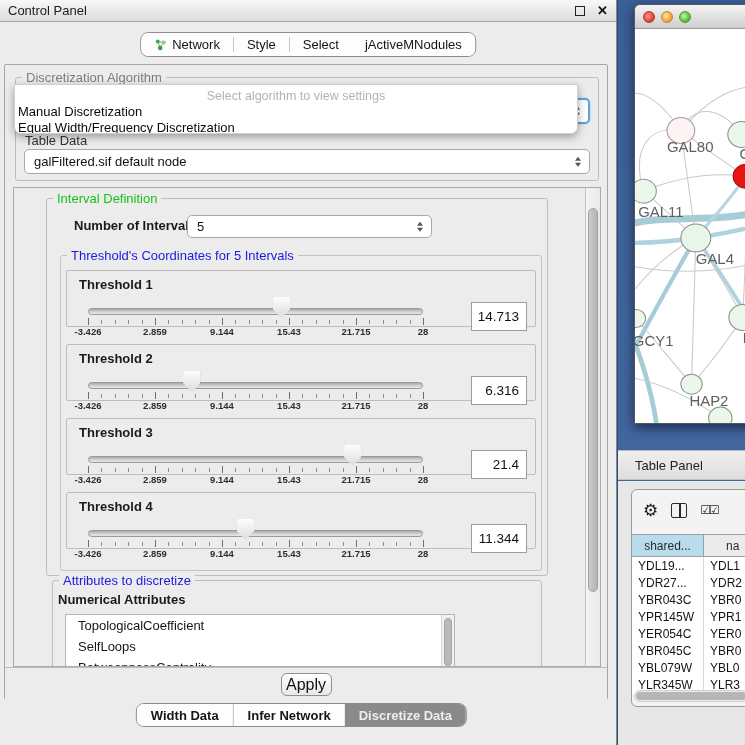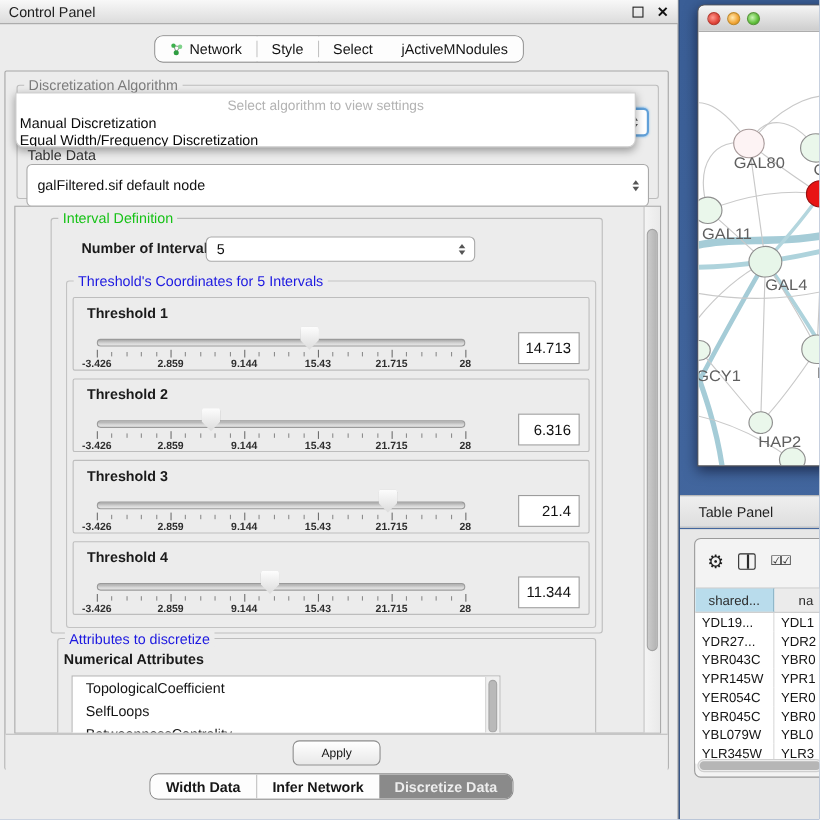--- a/index.html
+++ b/index.html
@@ -39,21 +39,21 @@
   .combo { position:relative; background:#ffffff; border:1px solid #a9a9a9; border-radius:5px;
     display:flex; align-items:center; padding:0 22px 0 9px; font-size:13px; color:#111; }
   .combo .spin { position:absolute; right:8px; top:50%; transform:translateY(-50%); }
   .spin i { display:block; width:0; height:0; border-left:3.5px solid transparent;
     border-right:3.5px solid transparent; }
   .spin i.up { border-bottom:4.5px solid #555; margin-bottom:2.5px; }
   .spin i.dn { border-top:4.5px solid #555; }
   .algo-combo { position:absolute; left:8px; right:8px; top:20px; height:26px;
     border:2px solid #61a0d8; box-shadow:0 0 2px #8cc0ea; }
   .tabledata-label { position:absolute; left:9px; top:55px; font-size:13px; color:#333; }
-  .tabledata-combo { position:absolute; left:8px; right:8px; top:71px; height:39px; }
+  .tabledata-combo { position:absolute; left:8px; right:8px; top:71px; height:25px; }
 
   
   .algo-popup { position:absolute; left:14px; top:84px; width:564px; height:50px; z-index:60;
     background:#ffffff; border:1px solid #cfcfcf; border-radius:0 0 7px 7px;
     box-shadow:0 3px 8px rgba(0,0,0,0.35); overflow:hidden; }
   .popup-placeholder { position:absolute; left:0; right:0; top:4px; text-align:center;
     color:#b3b3b3; font-size:12.5px; }
   .popup-opt { position:absolute; left:3px; font-size:13px; color:#0a0a0a; }
   .popup-opt.b { font-weight:400; }
 
@@ -63,21 +63,21 @@
   .v-scrollbar { position:absolute; right:0; top:0; bottom:0; width:15px;
     background:linear-gradient(90deg,#f4f4f4,#e9e9e9); border-left:1px solid #c6c6c6; }
   .v-scrollbar .thumb { position:absolute; left:2px; right:2px; border-radius:6px;
     background:linear-gradient(90deg,#cbcbcb,#b3b3b3); border:1px solid #a2a2a2; }
 
   .interval-group { left:32px; top:10px; width:502px; height:378px; }
   .noi-label { position:absolute; left:27px; top:19px; font-weight:700; font-size:13px; }
   .noi-combo { position:absolute; left:140px; top:16px; width:245px; height:23px; }
 
   .thr-group { left:13px; top:56px; width:482px; height:316px; border-color:#c3c3c3; }
-  .thr-panel { position:absolute; left:5px; width:470px; height:67px;
+  .thr-panel { position:absolute; left:5px; width:470px; height:57px;
     background:#ececec; border:1px solid #bdbdbd; border-radius:2px; }
   .thr-title { position:absolute; left:12px; top:6px; font-weight:700; font-size:13px; }
   .thr-track { position:absolute; left:21px; top:37px; width:335px; height:7px;
     border:1px solid #9a9a9a; border-radius:4px;
     background:linear-gradient(#a9a9a9,#d6d6d6 60%,#e6e6e6); }
   .thr-thumb { position:absolute; top:26px; width:17px; height:21px;
     background:linear-gradient(#fdfdfd,#dcdcdc);
     clip-path:polygon(8% 0, 92% 0, 100% 12%, 100% 58%, 50% 100%, 0 58%, 0 12%);
     filter:drop-shadow(0 0 1px #8a8a8a); }
   .thr-ticks { position:absolute; left:21px; top:47px; width:335px; height:8px; }
@@ -96,22 +96,22 @@
     background:#fff; border:1px solid #b5b5b5; overflow:hidden; }
   .attr-item { padding:2px 0 2px 12px; font-size:13px; color:#151515; line-height:17px; }
   .attr-scroll { position:absolute; right:0; top:0; bottom:0; width:13px;
     background:#f0f0f0; border-left:1px solid #d5d5d5; }
   .attr-scroll .thumb { position:absolute; left:2px; right:2px; top:3px; height:48px;
     border-radius:5px; background:#b9b9b9; border:1px solid #a5a5a5; }
 
   .apply-row { position:absolute; left:0; right:0; top:602px; height:34px;
     border-top:1px solid #bcbcbc; background:#ececec; display:flex; align-items:center;
     justify-content:center; }
-  .apply-btn { width:80px; height:23px; background:linear-gradient(#ffffff,#e8e8e8);
-    border:1px solid #8f8f8f; border-radius:6px; font-size:11px; color:#111;
+  .apply-btn { width:51px; height:23px; background:linear-gradient(#ffffff,#e8e8e8);
+    border:1px solid #8f8f8f; border-radius:6px; font-size:16px; color:#111;
     display:flex; align-items:center; justify-content:center; }
 
   .bottom-tabstrip { position:absolute; top:703px; left:50%; transform:translateX(-52%);
     display:flex; height:24px; background:#fdfdfd; border:1px solid #8d8d8d;
     border-radius:8px; overflow:hidden; }
   .btab { display:flex; align-items:center; padding:0 14px; font-size:13px; font-weight:700;
     color:#161616; background:#fdfdfd; white-space:nowrap; border-left:1px solid #c2c2c2; }
   .btab:first-child { border-left:none; }
   .btab.selected { background:#8a8a8a; color:#ededed; border-left:none; }
 

